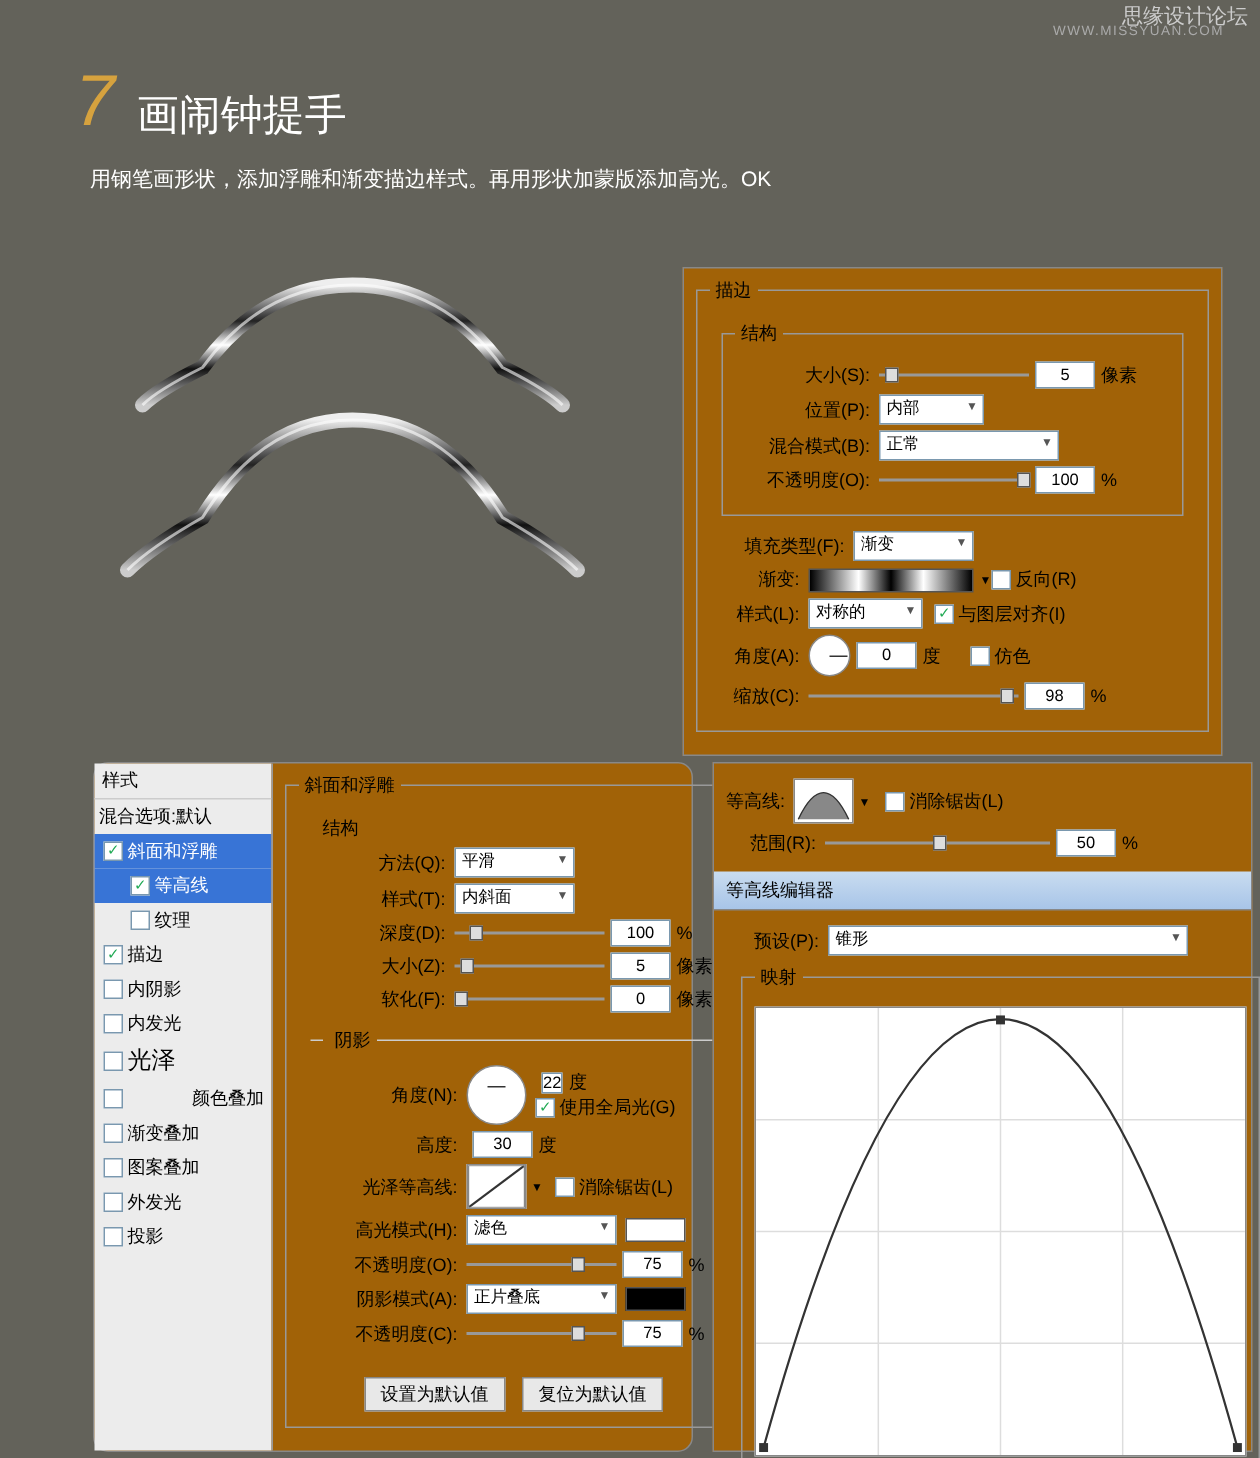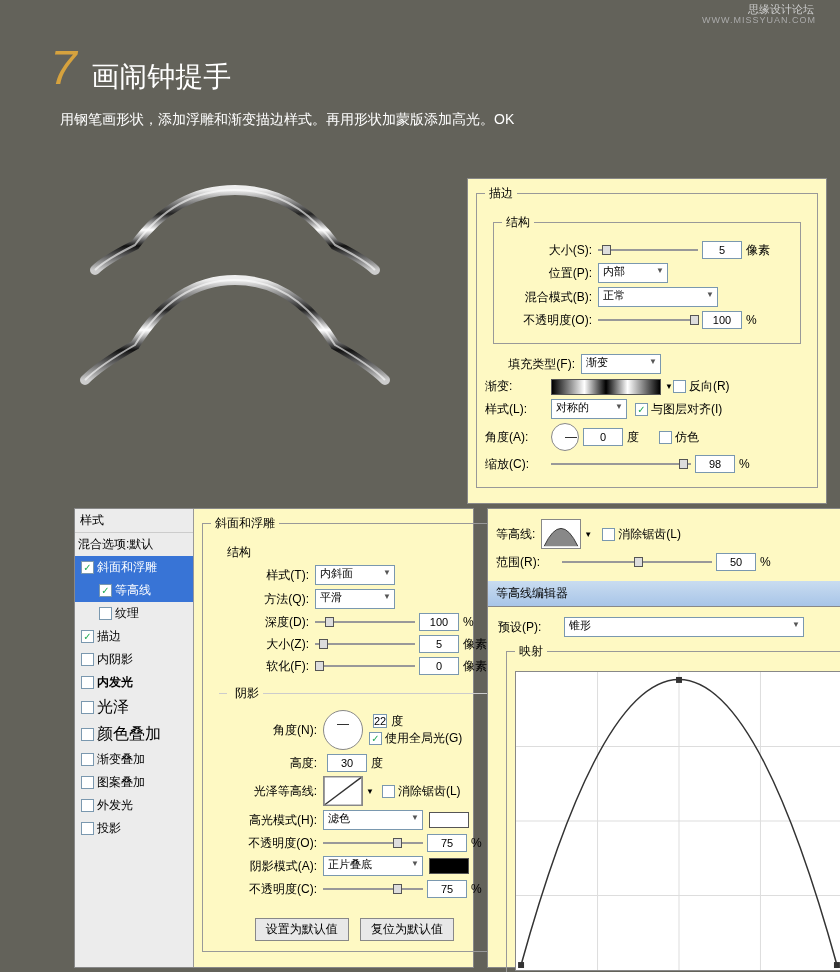--- a/index.html
+++ b/index.html
@@ -1,33 +1,33 @@
 <!DOCTYPE html>
 <html><head>
 <meta charset="utf-8">
 <style>
 * { margin: 0; padding: 0; box-sizing: border-box; font-family: "Microsoft YaHei", sans-serif; }
 body { background: #63625a; width: 840px; height: 972px; position: relative; overflow: hidden; }
-.watermark { position: absolute; top: 2px; right: 26px; font-size: 11px; color: #ccc; }
+.watermark { position: absolute; top: 2px; right: 8px; font-size: 14px; color: #ccc; }
 .watermark-sub { position: absolute; top: 15px; right: 24px; font-size: 9px; color: #aaa; letter-spacing: 1px; }
 .header { padding: 40px 30px 0 50px; }
 .step-num { font-size: 48px; font-style: italic; color: #d6a23e; font-weight: 300; display: inline-block; vertical-align: top; margin-right: 10px; }
 .title { font-size: 28px; color: #fff; font-weight: 500; display: inline-block; vertical-align: top; margin-top: 18px; }
 .desc { color: #fff; font-size: 14px; margin: 15px 0 0 10px; }
 .preview { position: absolute; top: 160px; left: 45px; width: 380px; height: 270px; }
 .preview svg { width: 100%; height: 100%; }
-.panel { position: absolute; background: #fef9c3; border: 1px solid #888; font-size: 12px; margin-left: 12px; }
+.panel { position: absolute; background: #a16207; border: 1px solid #888; font-size: 12px; }
 .panel1 { top: 178px; left: 455px; width: 360px; height: 326px; }
-.panel2 { top: 508px; left: 62px; width: 400px; height: 460px; }
+.panel2 { top: 508px; left: 62px; width: 400px; height: 460px; border-radius: 10px; }
 .panel3 { top: 508px; left: 475px; width: 360px; height: 460px; }
 fieldset { border: 1px solid #999; margin: 6px 8px; padding: 6px 8px 10px 8px; position: relative; }
 legend { padding: 0 4px; font-size: 12px; }
 .row { display: flex; align-items: center; margin: 4px 0; font-size: 12px; }
 .lbl { width: 90px; text-align: right; margin-right: 6px; }
-.lbl-s { width: 60px; margin-right: 6px; }
+.lbl-s { width: 60px; text-align: right; margin-right: 6px; }
 .slider { flex: 0 0 100px; height: 16px; position: relative; }
 .slider-track { position: absolute; top: 7px; left: 0; right: 0; height: 2px; background: #999; }
 .slider-thumb { position: absolute; top: 3px; width: 9px; height: 10px; background: #ddd; border: 1px solid #555; }
 .num { width: 40px; height: 18px; border: 1px solid #7a98af; background: #fff; text-align: center; font-size: 11px; line-height: 16px; margin: 0 4px; }
 .unit { font-size: 12px; }
 select, .sel { height: 20px; border: 1px solid #7a98af; background: #fff; font-size: 11px; padding: 0 4px; min-width: 70px; position: relative; }
 .sel::after { content: "▼"; position: absolute; right: 3px; top: 2px; font-size: 8px; color: #555; }
 .chk { width: 13px; height: 13px; border: 1px solid #7a98af; background: #fff; display: inline-block; vertical-align: middle; margin-right: 3px; text-align: center; font-size: 10px; line-height: 11px; color: #2a5; }
 .grad-bar { display: inline-block; width: 110px; height: 16px; background: linear-gradient(90deg, #000 0%, #fff 30%, #000 50%, #fff 70%, #000 100%); border: 1px solid #555; vertical-align: middle; }
 .angle-dial { width: 28px; height: 28px; border: 1px solid #888; border-radius: 50%; background: #fff; display: inline-block; vertical-align: middle; position: relative; }
@@ -161,29 +161,29 @@
           <span>纹理</span>
         </div>
         <div class="item" style="padding: 3px 5px 3px 6px; font-size: 12px; display: flex; align-items: center;">
           <span class="chk">✓</span>
           <span>描边</span>
         </div>
         <div class="item" style="padding: 3px 5px 3px 6px; font-size: 12px; display: flex; align-items: center;">
           <span class="chk"></span>
           <span>内阴影</span>
         </div>
-        <div class="item" style="padding: 3px 5px 3px 6px; font-size: 12px; display: flex; align-items: center; font-weight: bold;">
+        <div class="item" style="padding: 3px 5px 3px 6px; font-size: 12px; display: flex; align-items: center;">
           <span class="chk"></span>
           <span>内发光</span>
         </div>
         <div class="item" style="padding: 3px 5px 3px 6px; font-size: 16px; display: flex; align-items: center;">
           <span class="chk"></span>
           <span>光泽</span>
         </div>
-        <div class="item" style="padding: 3px 5px 3px 6px; font-size: 16px; display: flex; align-items: center;">
+        <div class="item" style="padding: 3px 5px 3px 6px; font-size: 12px; display: flex; align-items: center; justify-content: space-between;">
           <span class="chk"></span>
           <span>颜色叠加</span>
         </div>
         <div class="item" style="padding: 3px 5px 3px 6px; font-size: 12px; display: flex; align-items: center;">
           <span class="chk"></span>
           <span>渐变叠加</span>
         </div>
         <div class="item" style="padding: 3px 5px 3px 6px; font-size: 12px; display: flex; align-items: center;">
           <span class="chk"></span>
           <span>图案叠加</span>
@@ -197,26 +197,26 @@
           <span>投影</span>
         </div>
       </div>
   </div>
   <div class="panel2-inner">
     <fieldset>
       <legend>斜面和浮雕</legend>
       <fieldset style="border:none;padding:0">
         <legend style="padding-left:8px">结构</legend>
         <div class="row">
+            <span class="lbl">方法(Q):</span>
+            <span class="sel" style="width:80px">平滑</span>
+          </div>
+        <div class="row">
             <span class="lbl">样式(T):</span>
             <span class="sel" style="width:80px">内斜面</span>
-          </div>
-        <div class="row">
-            <span class="lbl">方法(Q):</span>
-            <span class="sel" style="width:80px">平滑</span>
           </div>
         <div class="row">
             <span class="lbl">深度(D):</span>
             <span class="slider">
               <span class="slider-track"></span>
               <span class="slider-thumb" style="left:10px"></span>
             </span>
             <span class="num">100</span>
             <span class="unit">%</span>
           </div>

